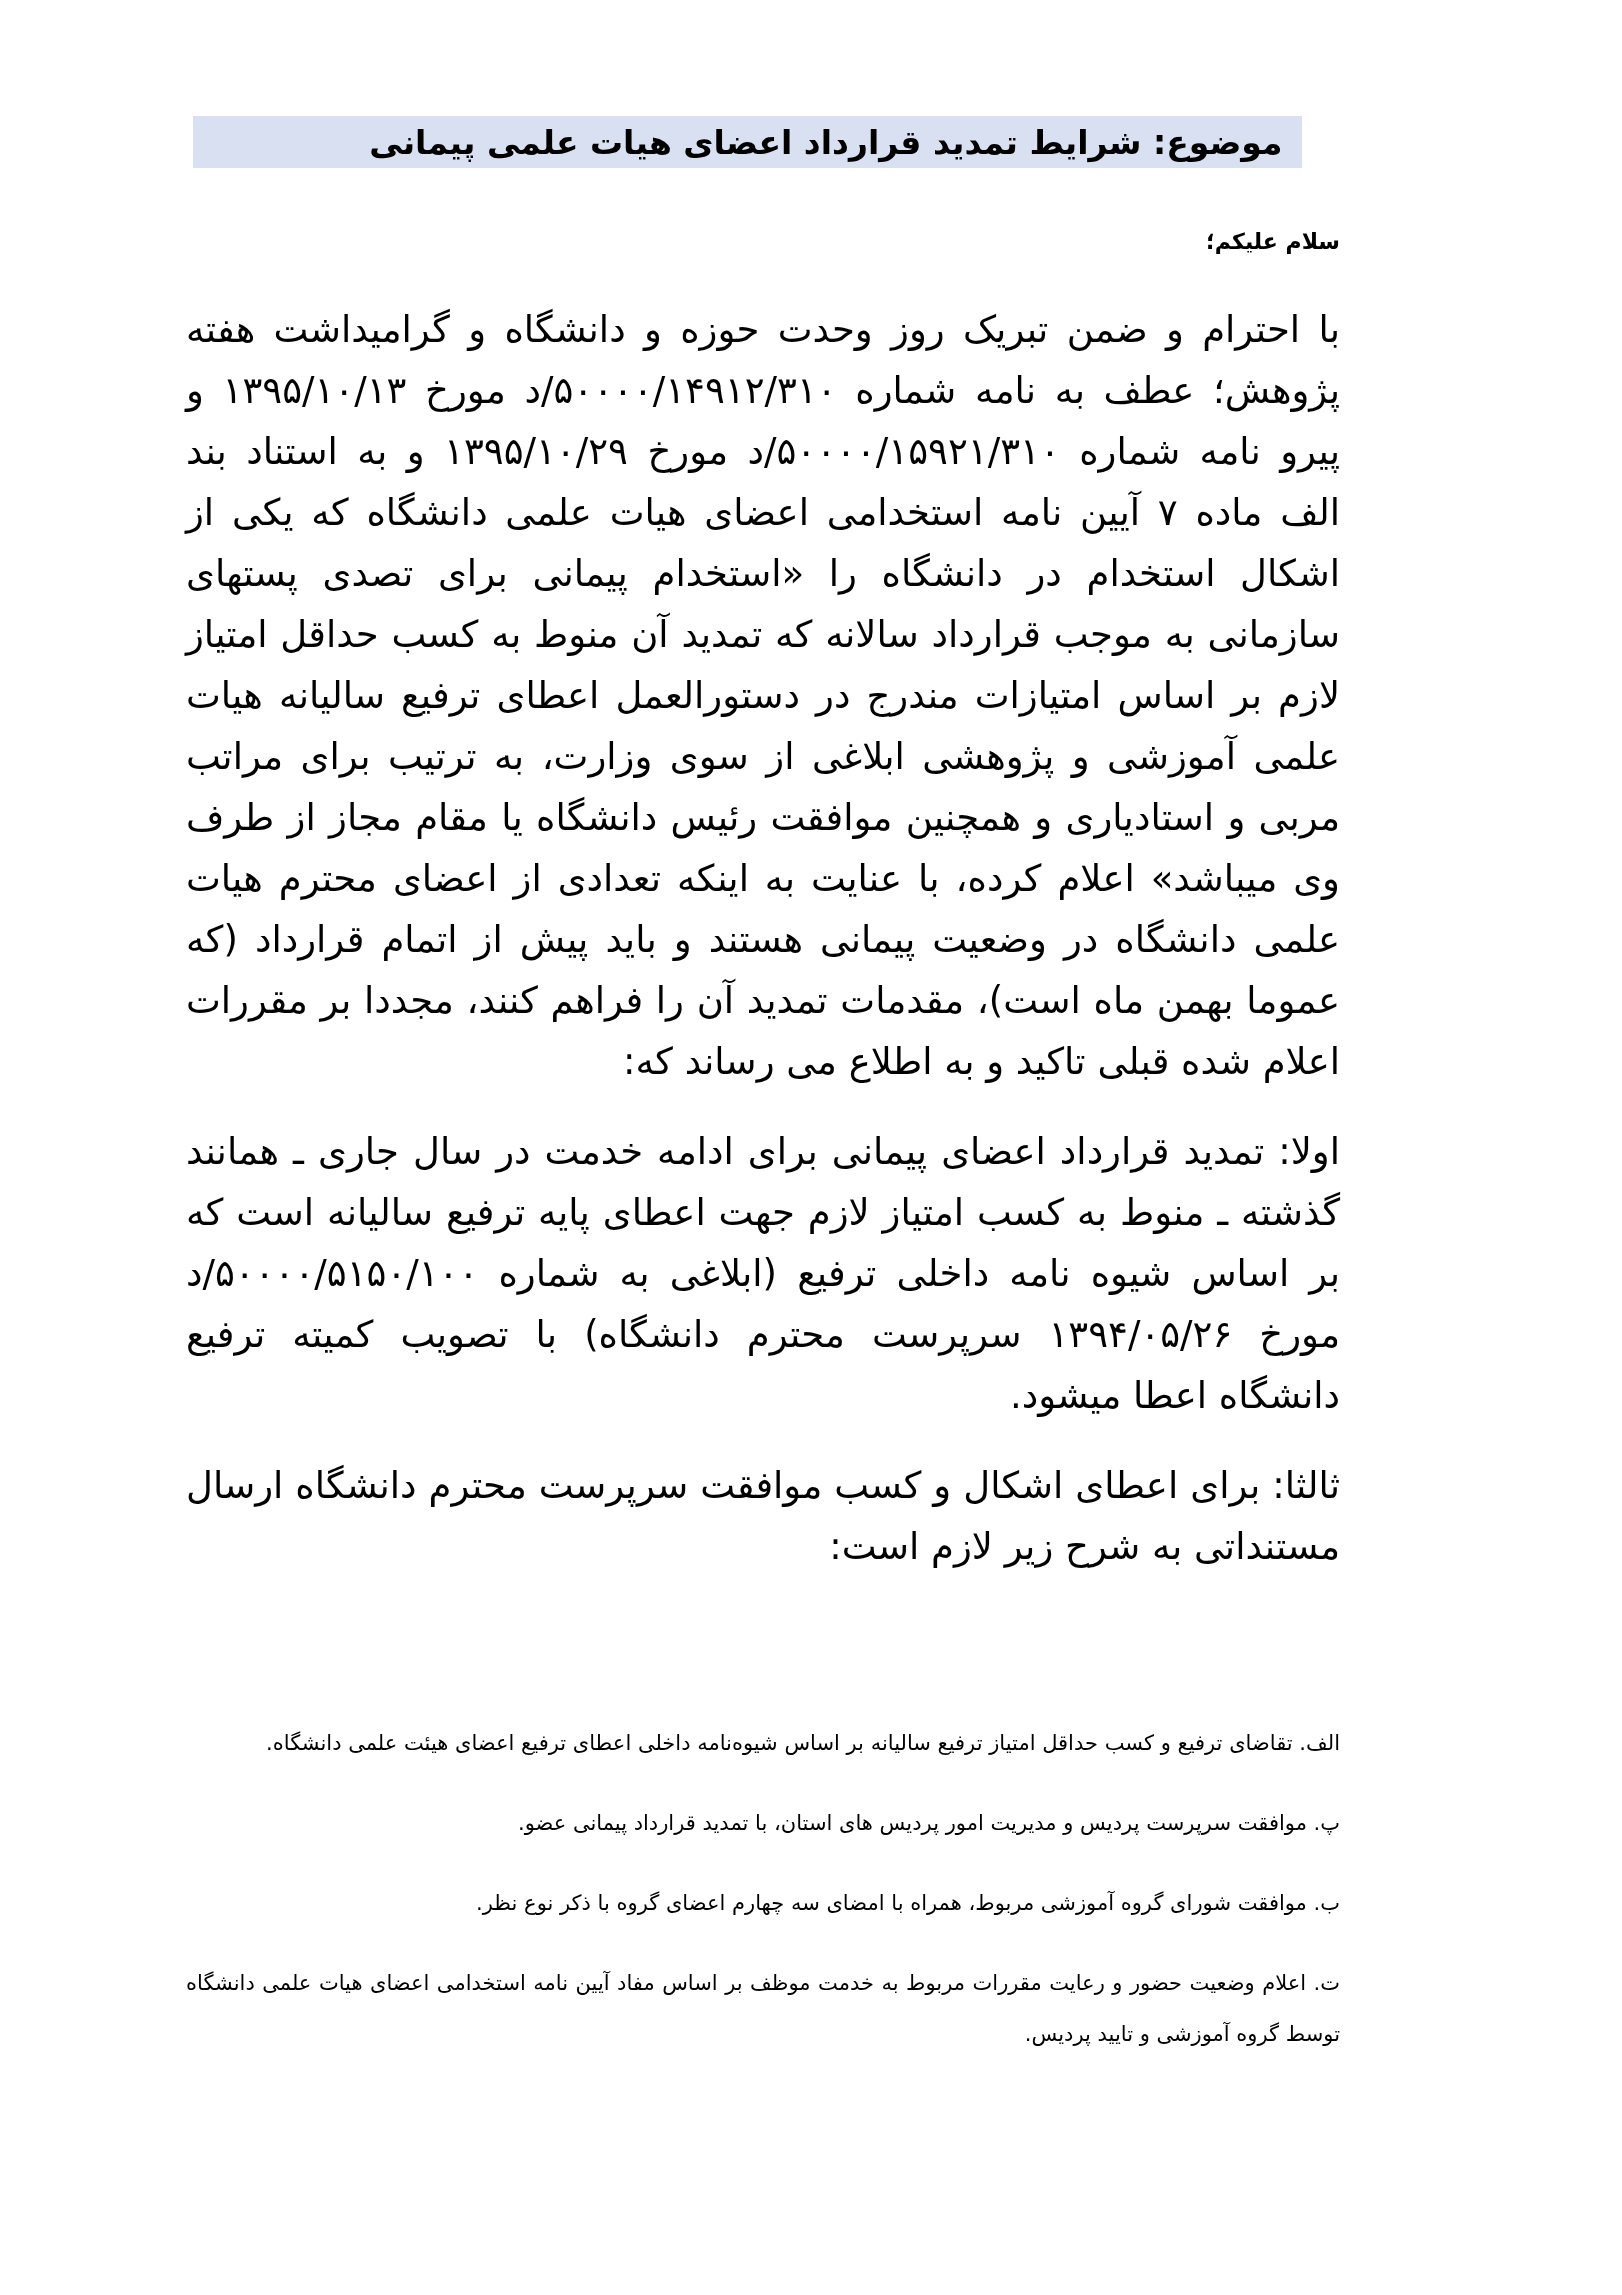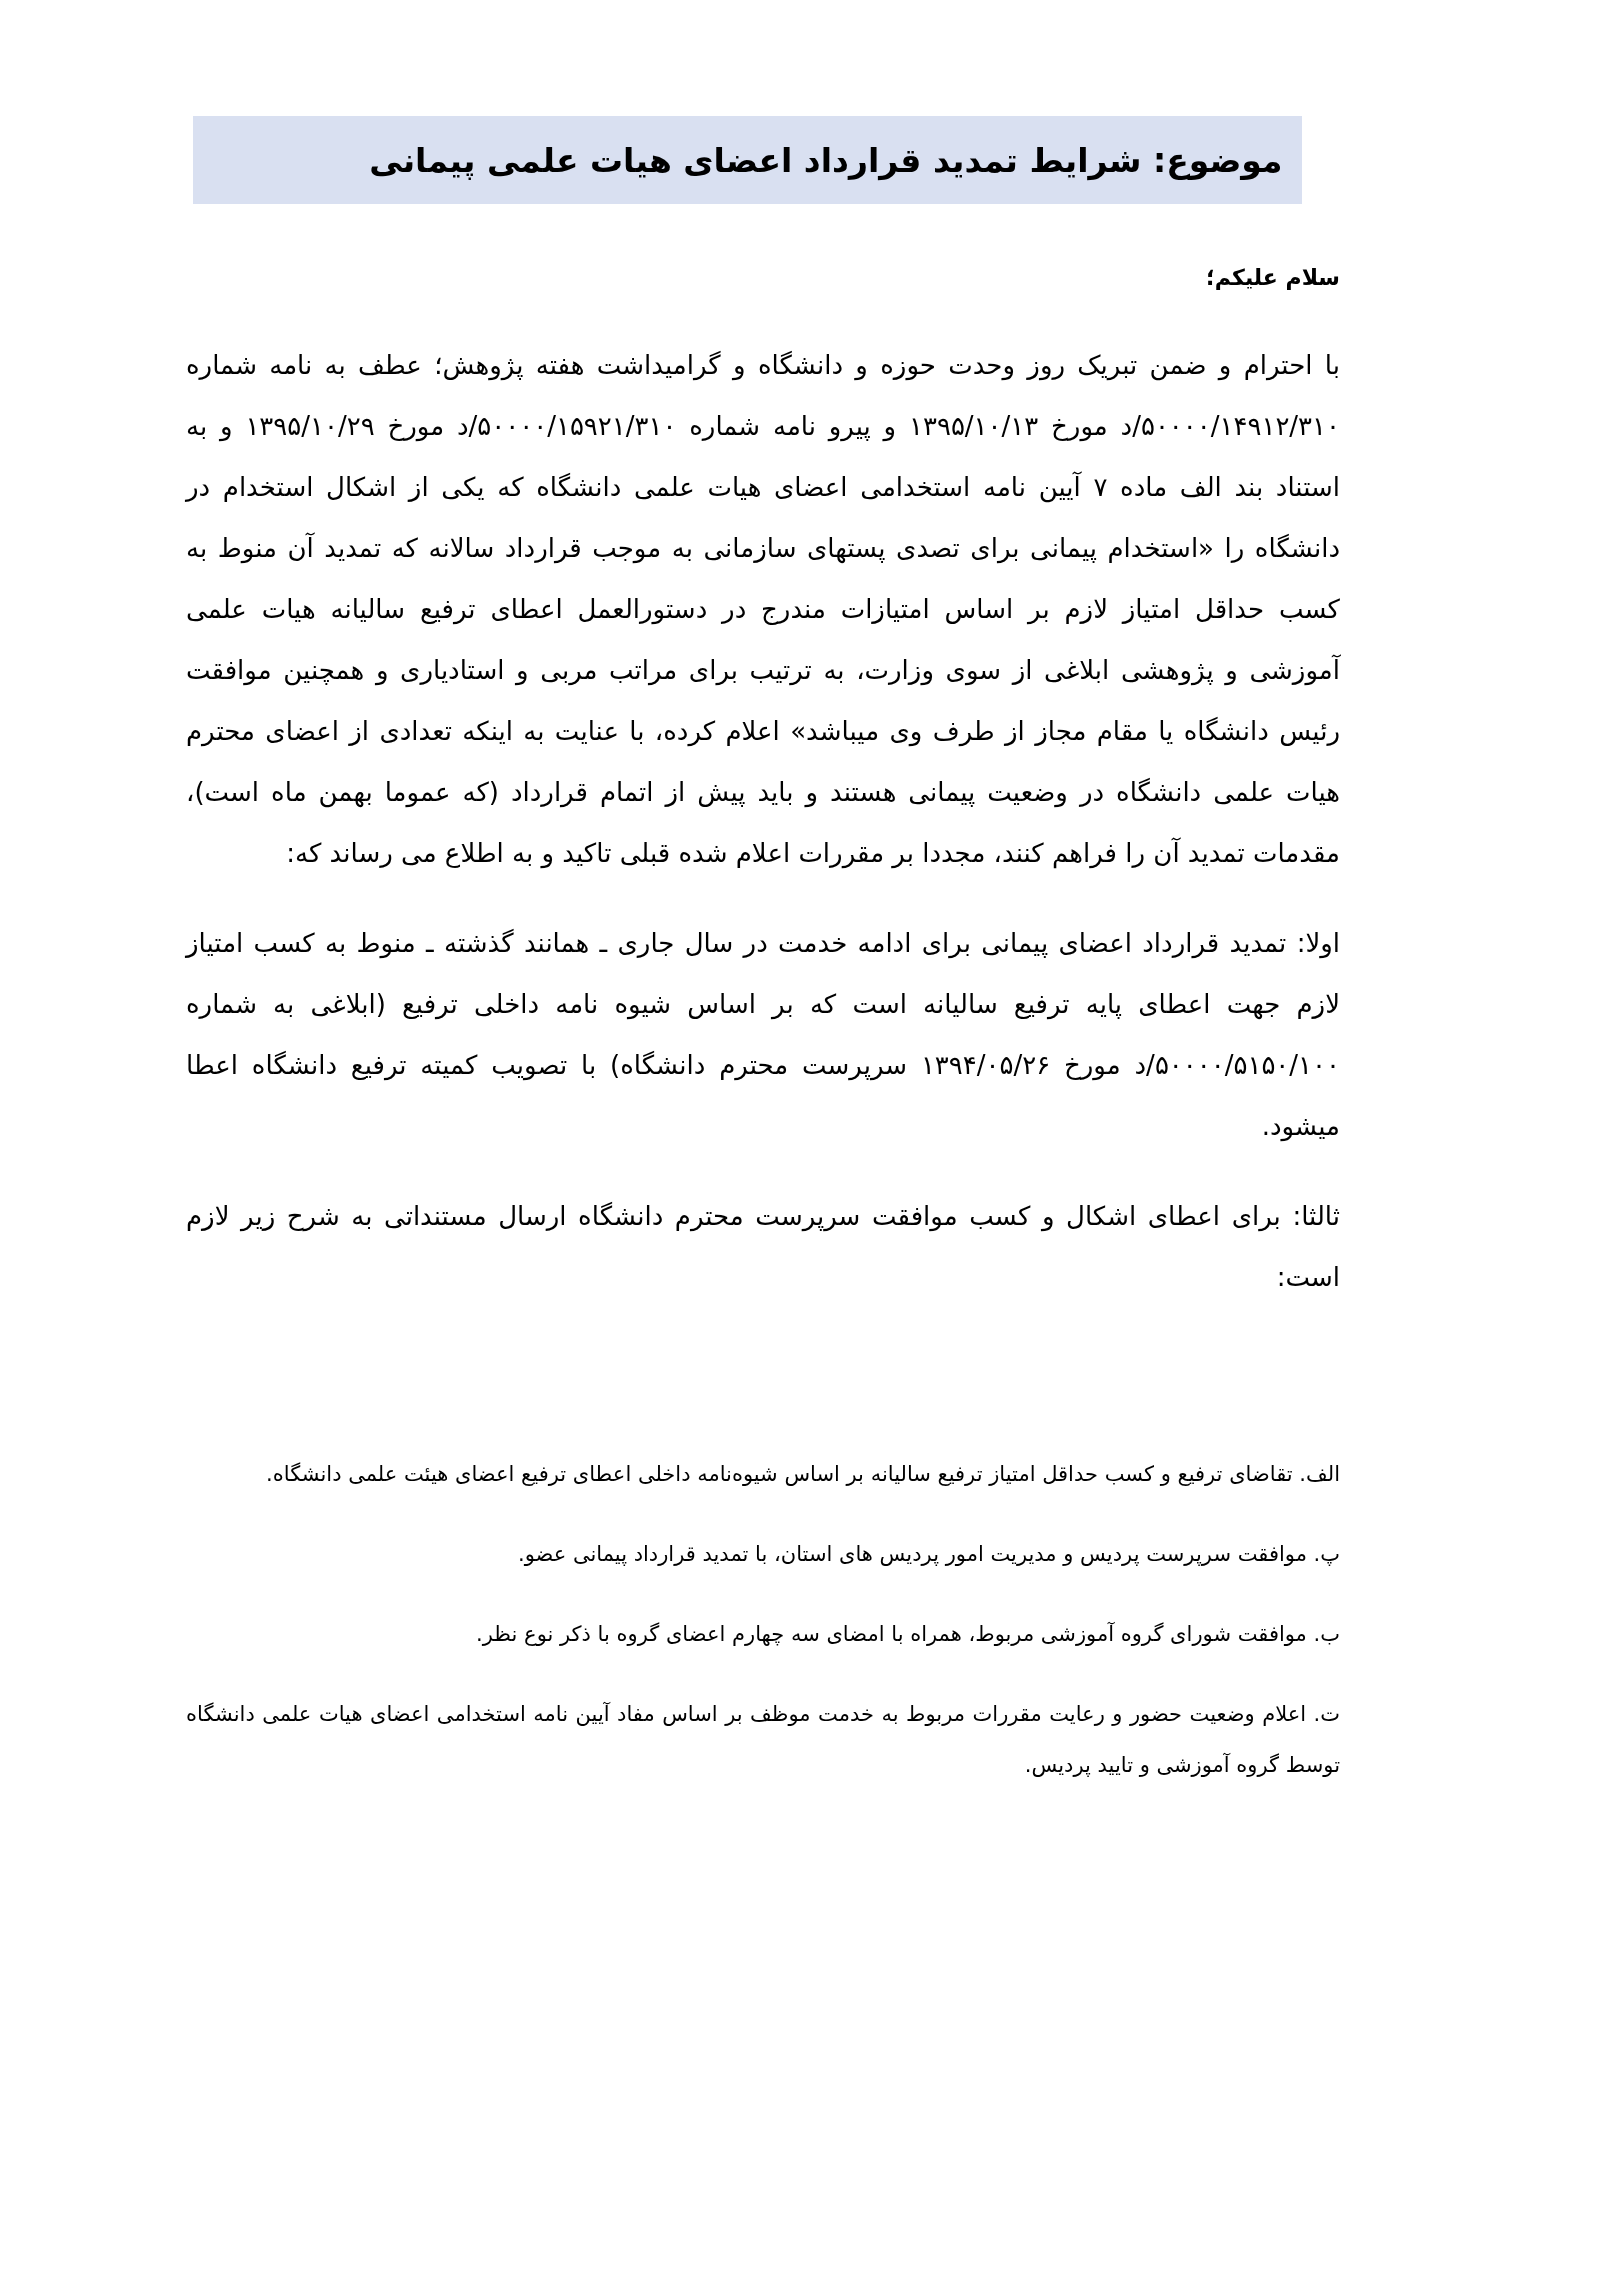--- a/index.html
+++ b/index.html
@@ -18,21 +18,21 @@
     position: relative;
     box-sizing: border-box;
     width: 1623px;
     height: 2295px;
     padding: 116px 283px 0 186px;
     background: #ffffff;
     overflow: hidden;
   }
   .title-box {
     box-sizing: border-box;
-    height: 88px;
+    height: 52px;
     margin-right: 38px;
     margin-left: 6.5px;
     background: #d9e0f1;
     display: flex;
     align-items: center;
     justify-content: flex-start;
     padding-right: 19.6px;
   }
   .title-box .title-text {
     font-size: 33px;
@@ -42,21 +42,21 @@
   }
   .greeting {
     margin-top: 43px;
     font-size: 22px;
     font-weight: bold;
     line-height: 61px;
     text-align: right;
   }
   p.body-p {
     margin: 0 0 29px 0;
-    font-size: 26px;
+    font-size: 37px;
     line-height: 61px;
     text-align: justify;
     text-justify: inter-word;
   }
   p.body-p.first {
     margin-top: 27px;
   }
   .list-section {
     margin-top: 141px;
   }

